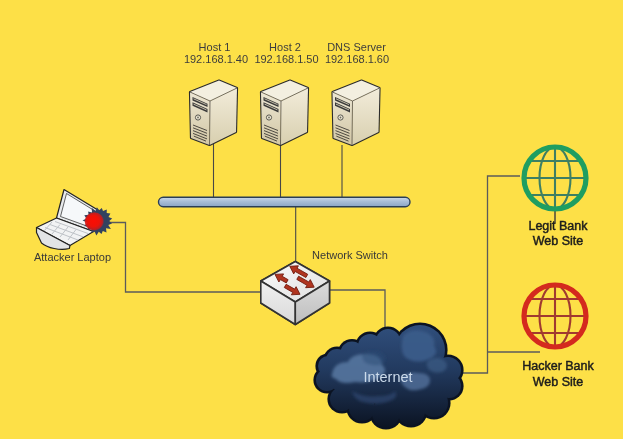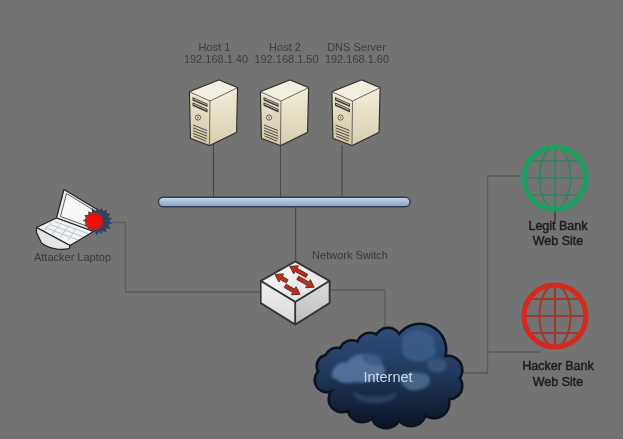--- a/index.html
+++ b/index.html
@@ -1,16 +1,16 @@
 <!DOCTYPE html>
 <html><head>
 <meta charset="utf-8">
 <style>
 html,body{margin:0;padding:0;background:#f7f7f6;}
-#stage{position:relative;width:623px;height:439px;overflow:hidden;background:#737373;
+#stage{position:relative;width:623px;height:439px;overflow:hidden;background:#fde047;
   font-family:"Liberation Sans",sans-serif;}
 svg{position:absolute;left:0;top:0;}
 </style>
 </head>
 <body>
 <div id="stage">
 <svg width="623" height="439" viewBox="0 0 623 439">
 <defs>
   <linearGradient id="barg" x1="0" y1="197" x2="0" y2="207" gradientUnits="userSpaceOnUse">
     <stop offset="0" stop-color="#cfdcea"></stop>

